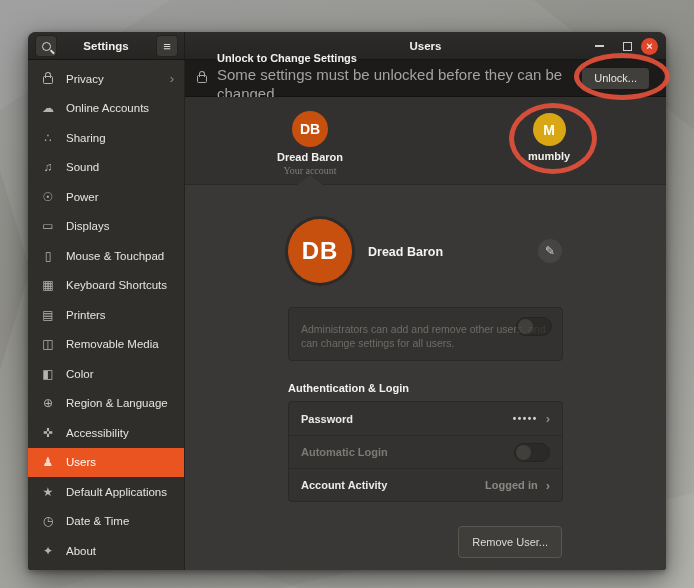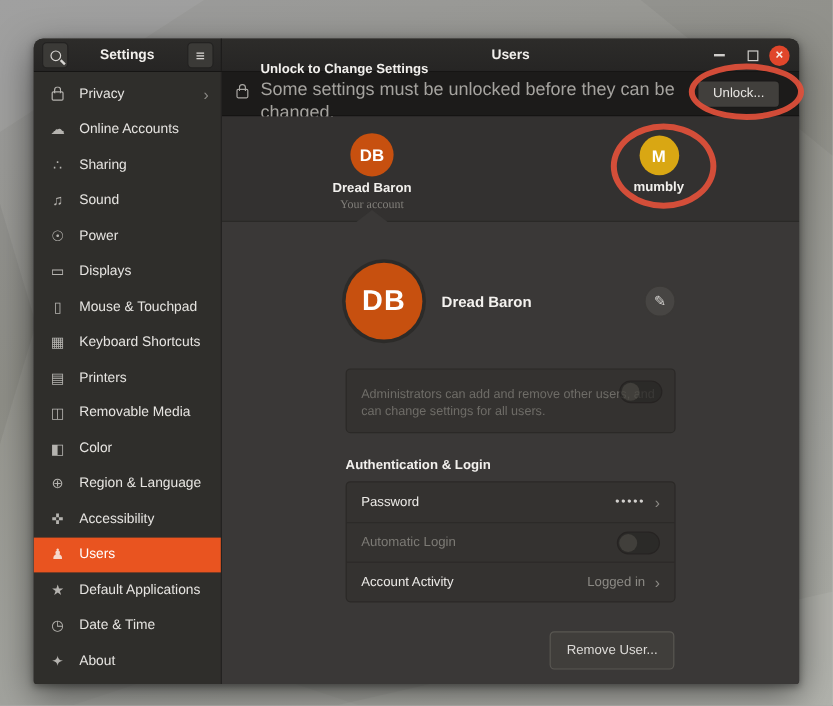--- a/index.html
+++ b/index.html
@@ -110,21 +110,21 @@
   .card { background:#343230; border:1px solid #2b2927; border-radius:4px; margin-bottom:21px; }
   .admin-row { padding:9px 12px 10px; position:relative; }
   .admin-label { font-size:11px; color:#827f7a; }
   .admin-desc { font-size:10.5px; color:#6e6c67; line-height:1.3; margin-top:6px; width:245px; }
   .toggle { width:36px; height:19px; border-radius:10px; background:#292826;
     border:1px solid #221f1e; position:relative; cursor:pointer; }
   .toggle .knob { position:absolute; left:1px; top:1px; width:15px; height:15px;
     border-radius:50%; background:#46443f; }
   .toggle.dim { opacity:.75; }
   .tg-abs { position:absolute; right:10px; top:9px; }
-  .row { height:33px; display:flex; align-items:center; padding:0 12px; }
+  .row { height:33px; display:flex; align-items:center; padding:0 12px;font-weight:bold; }
   .row + .row { border-top:1px solid #2c2a28; }
   .row-label { flex:1; font-size:11px; color:#eceae7; }
   .row-label.dim { color:#7c7a75; }
   .row-value { font-size:11px; color:#8b8984; margin-right:8px; }
   .row-value.dots { color:#d2d0cd; letter-spacing:1.5px; font-size:10px; }
   .row-chev { color:#8b8984; font-size:13px; }
   .remove-btn { position:absolute; right:104px; bottom:12px; height:32px; padding:0 13px;
     background:#403e3b; border:1px solid #595752; border-radius:4px;
     color:#dddbd8; font-size:11px; cursor:pointer; }
 

